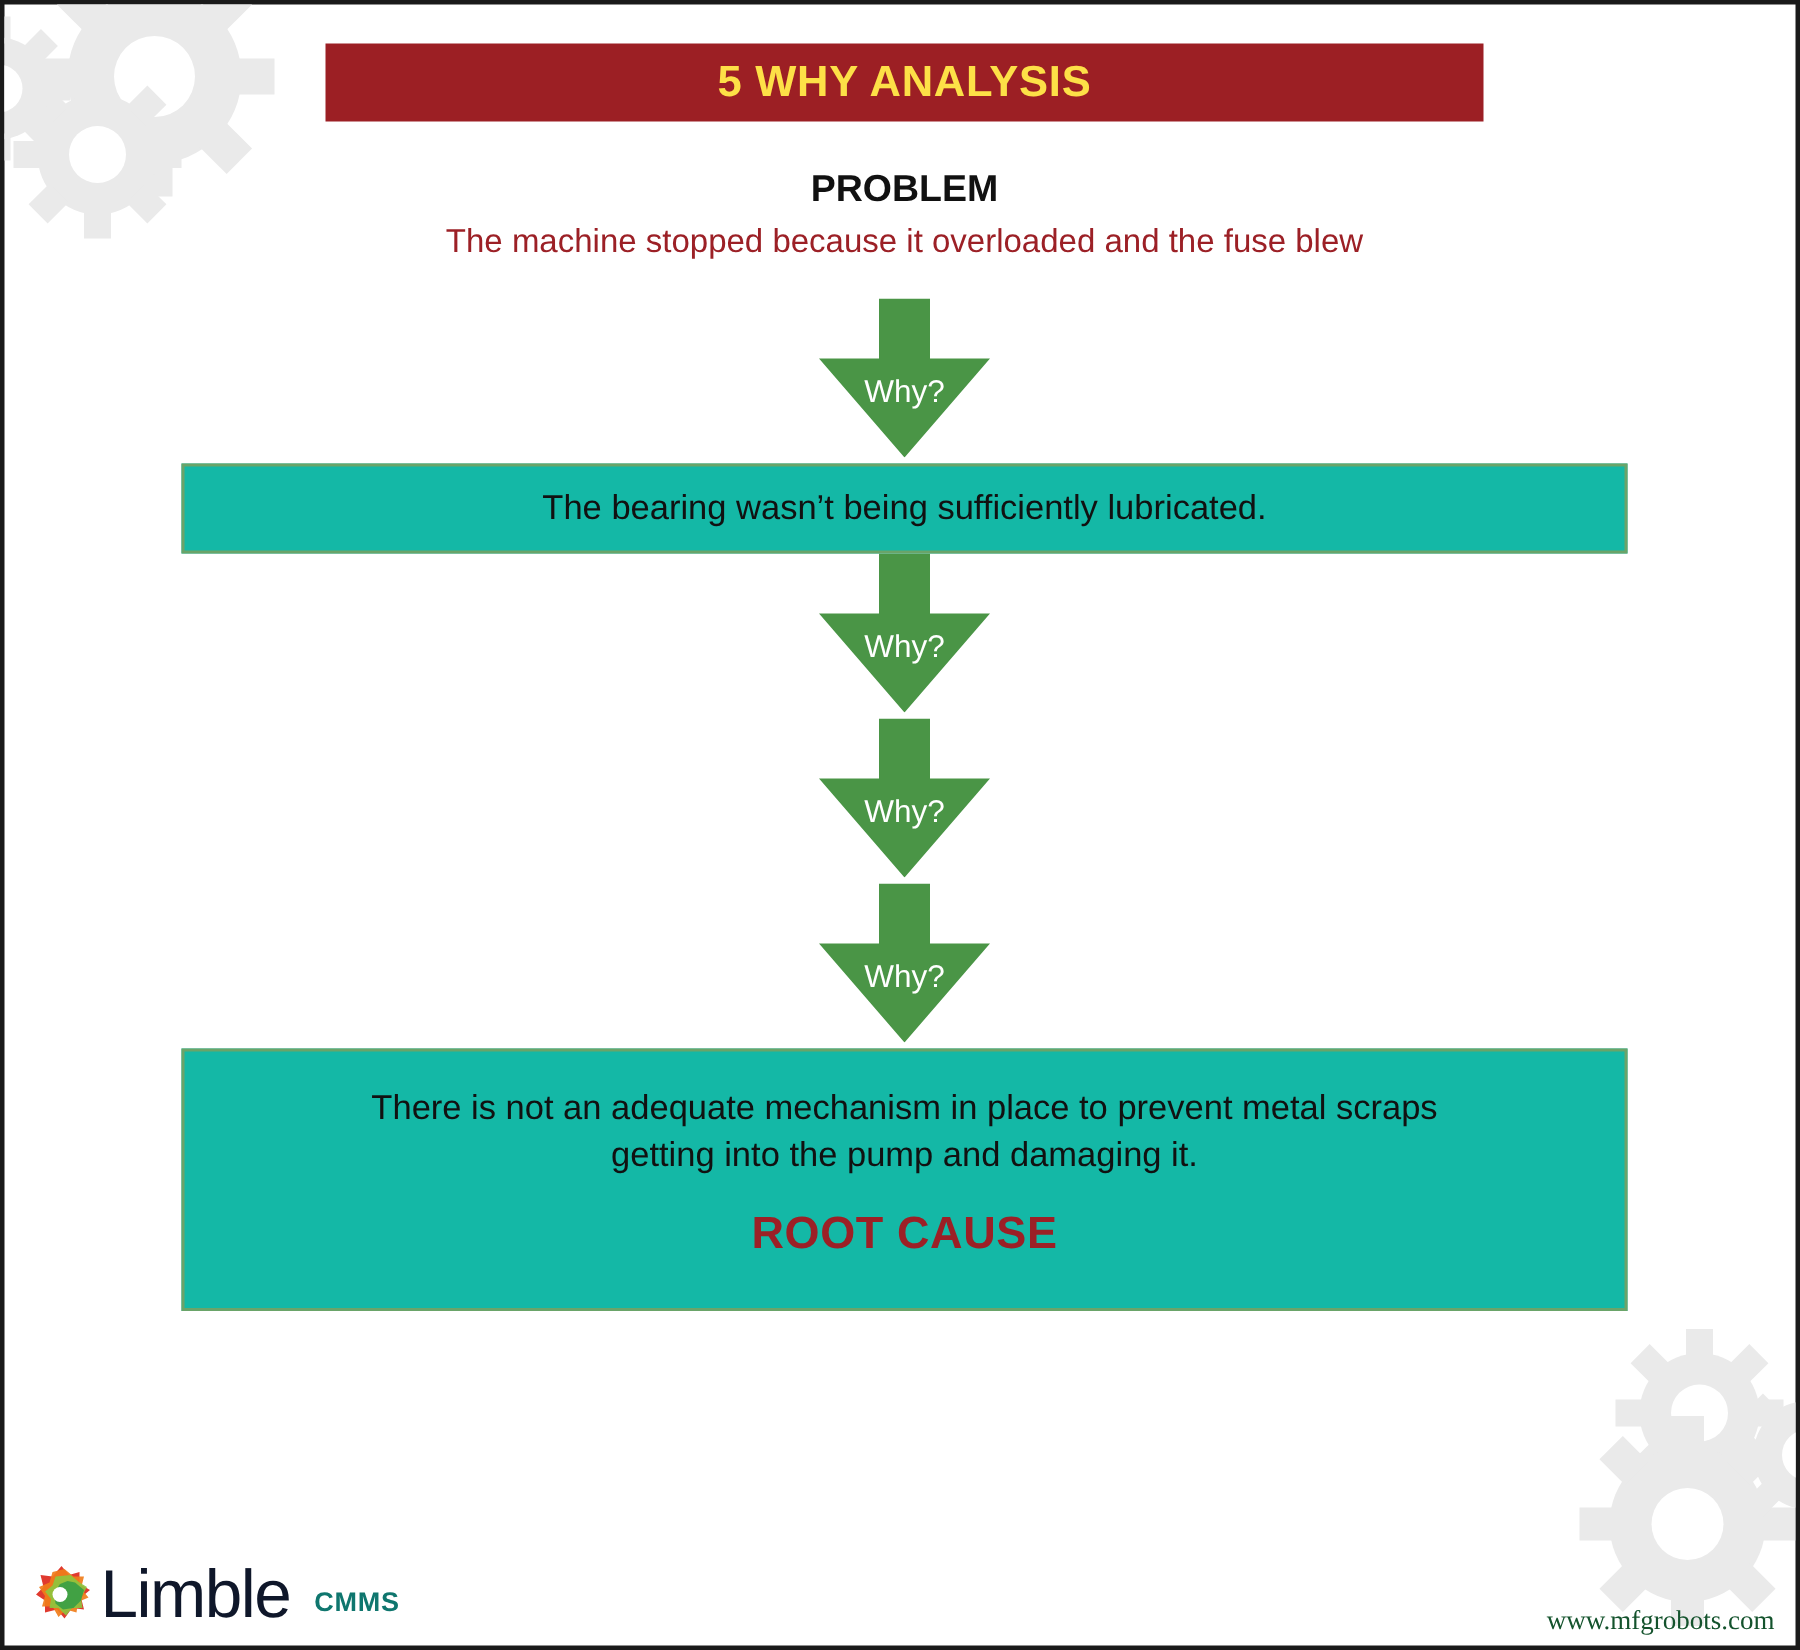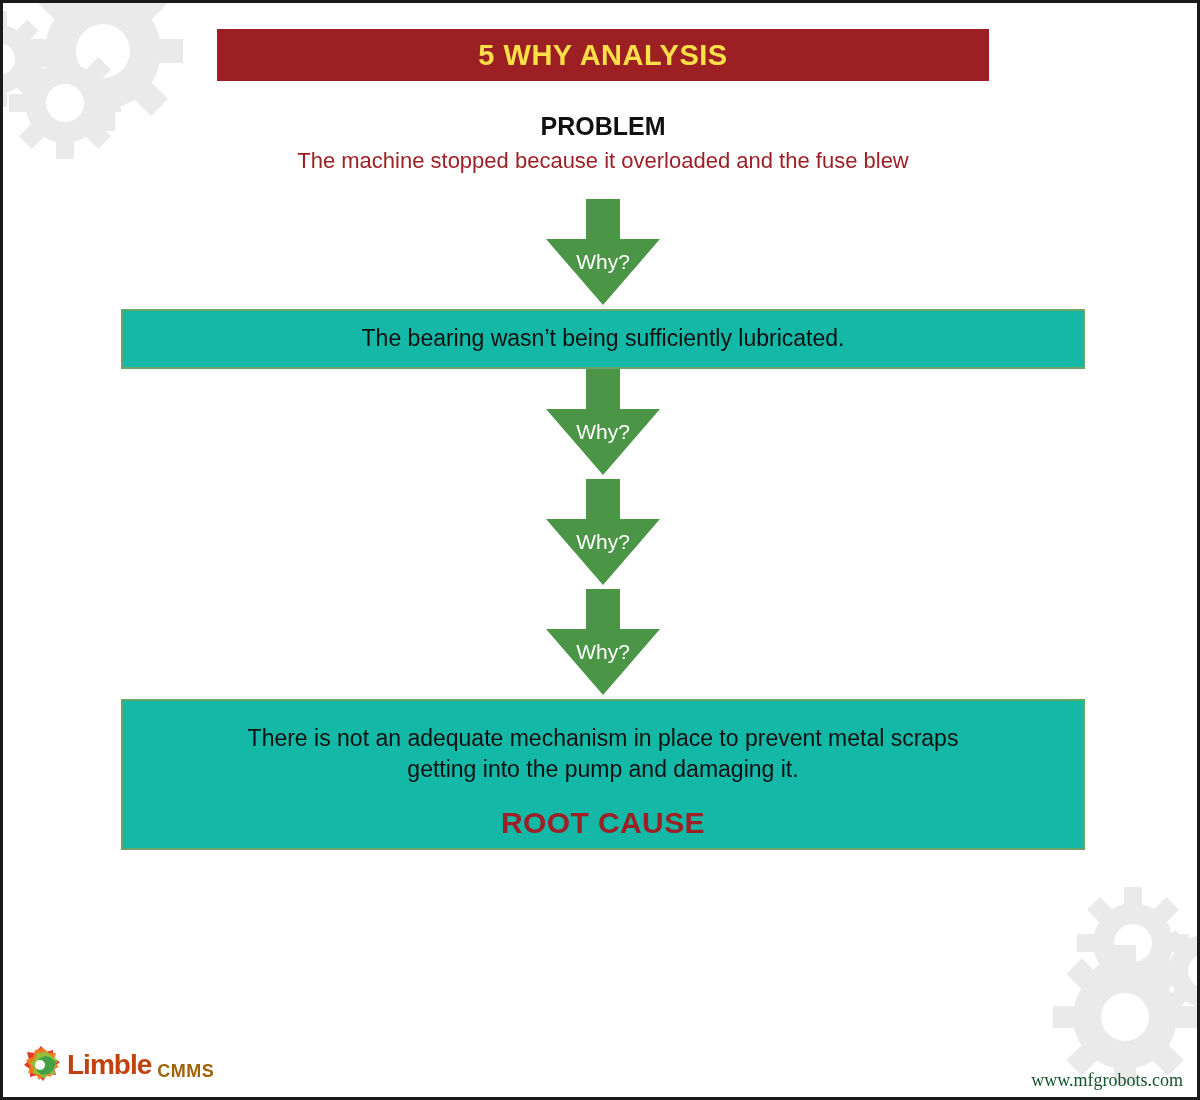--- a/index.html
+++ b/index.html
@@ -119,54 +119,54 @@
     text-align: center;
     padding: 12px 22px;
     min-height: 46px;
   }
   .why-box .box-text {
     font-size: 23px;
     color: #111111;
     line-height: 1.38;
   }
   .why-box.root {
-    padding: 22px 24px 8px;
+    padding: 22px 24px 32px;
   }
   .root-label {
     margin-top: 20px;
     font-size: 30px;
     font-weight: bold;
     color: #9c2026;
     letter-spacing: 0.4px;
   }
 
   
   .logo {
     position: absolute;
     left: 18px;
     bottom: 12px;
     display: flex;
     align-items: center;
     z-index: 3;
   }
   .logo-mark { width: 40px; height: 40px; margin-right: 6px; }
   .logo-word {
-    font-size: 28px;
-    font-weight: bold;
-    color: #c2410c;
+    font-size: 45px;
+    font-weight: normal;
+    color: #0f172a;
     letter-spacing: -1px;
     line-height: 1;
   }
   .logo-sub {
     font-size: 18px;
     font-weight: bold;
-    color: #a16207;
+    color: #0f766e;
     letter-spacing: 0.5px;
     line-height: 1;
-    margin-left: 6px;
+    margin-left: 16px;
     margin-top: 11px;
   }
   .watermark-url {
     position: absolute;
     right: 14px;
     bottom: 6px;
     font-family: "Liberation Serif", serif;
     font-size: 18px;
     color: #14532d;
     z-index: 3;

